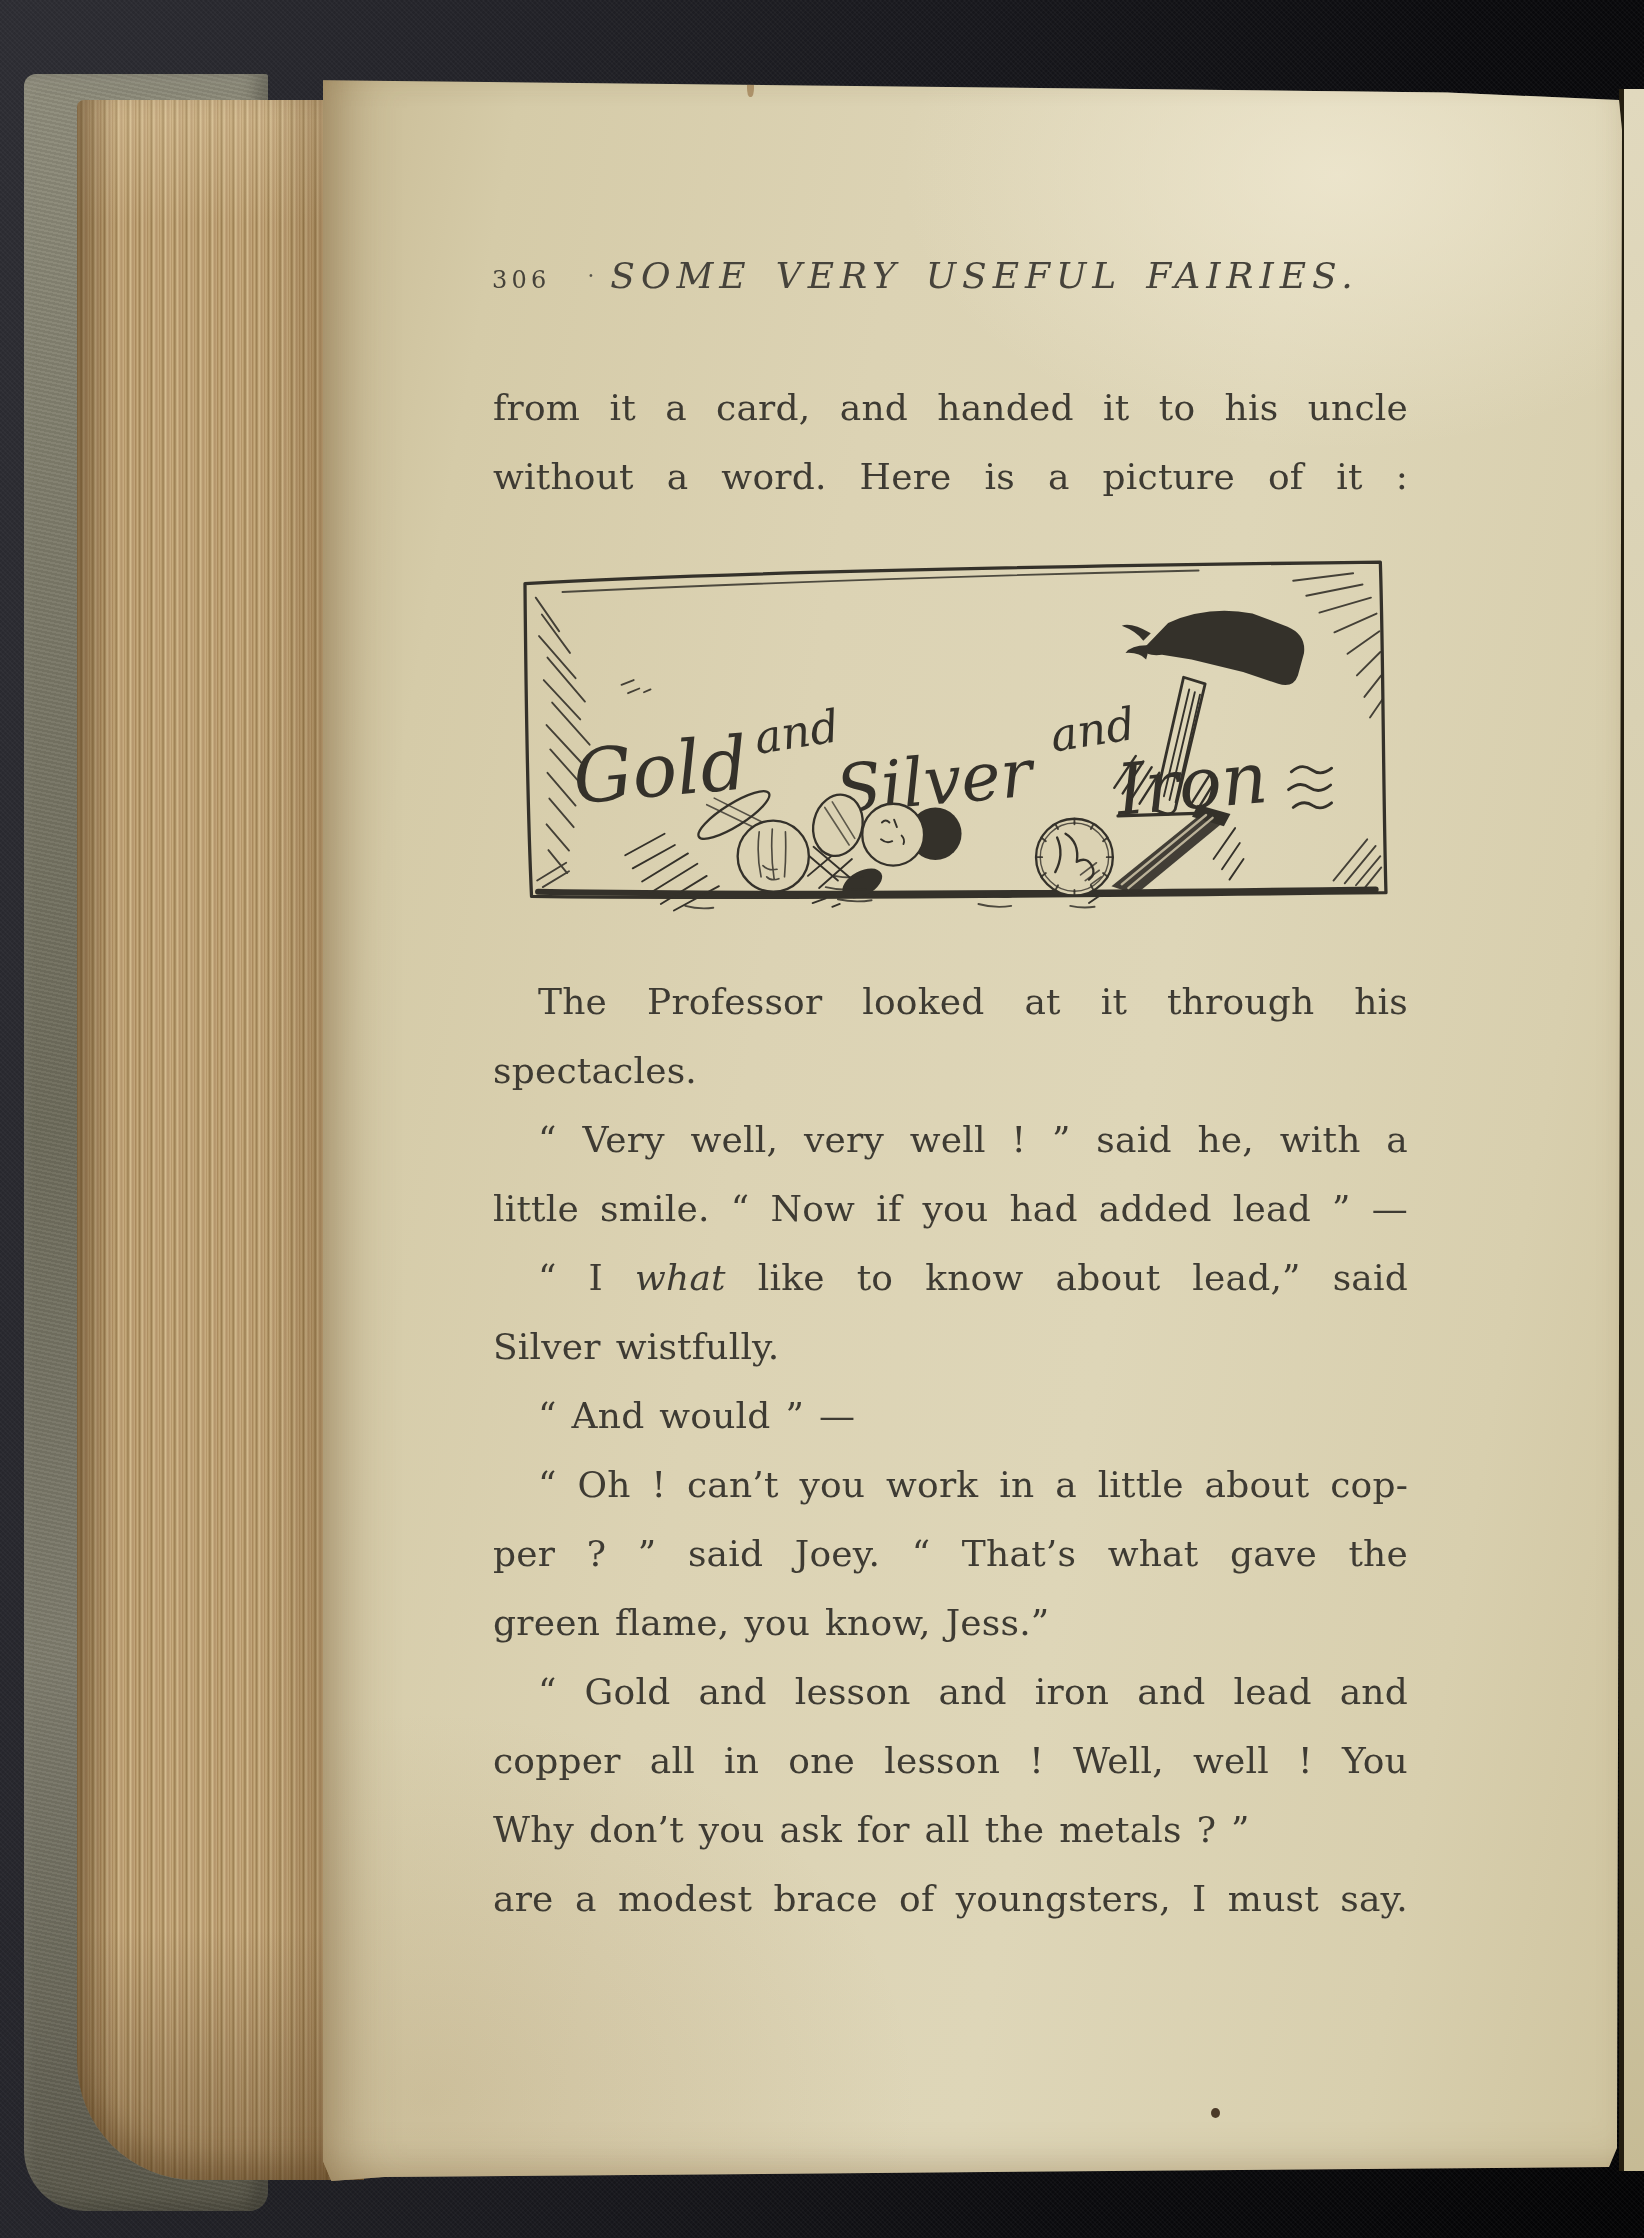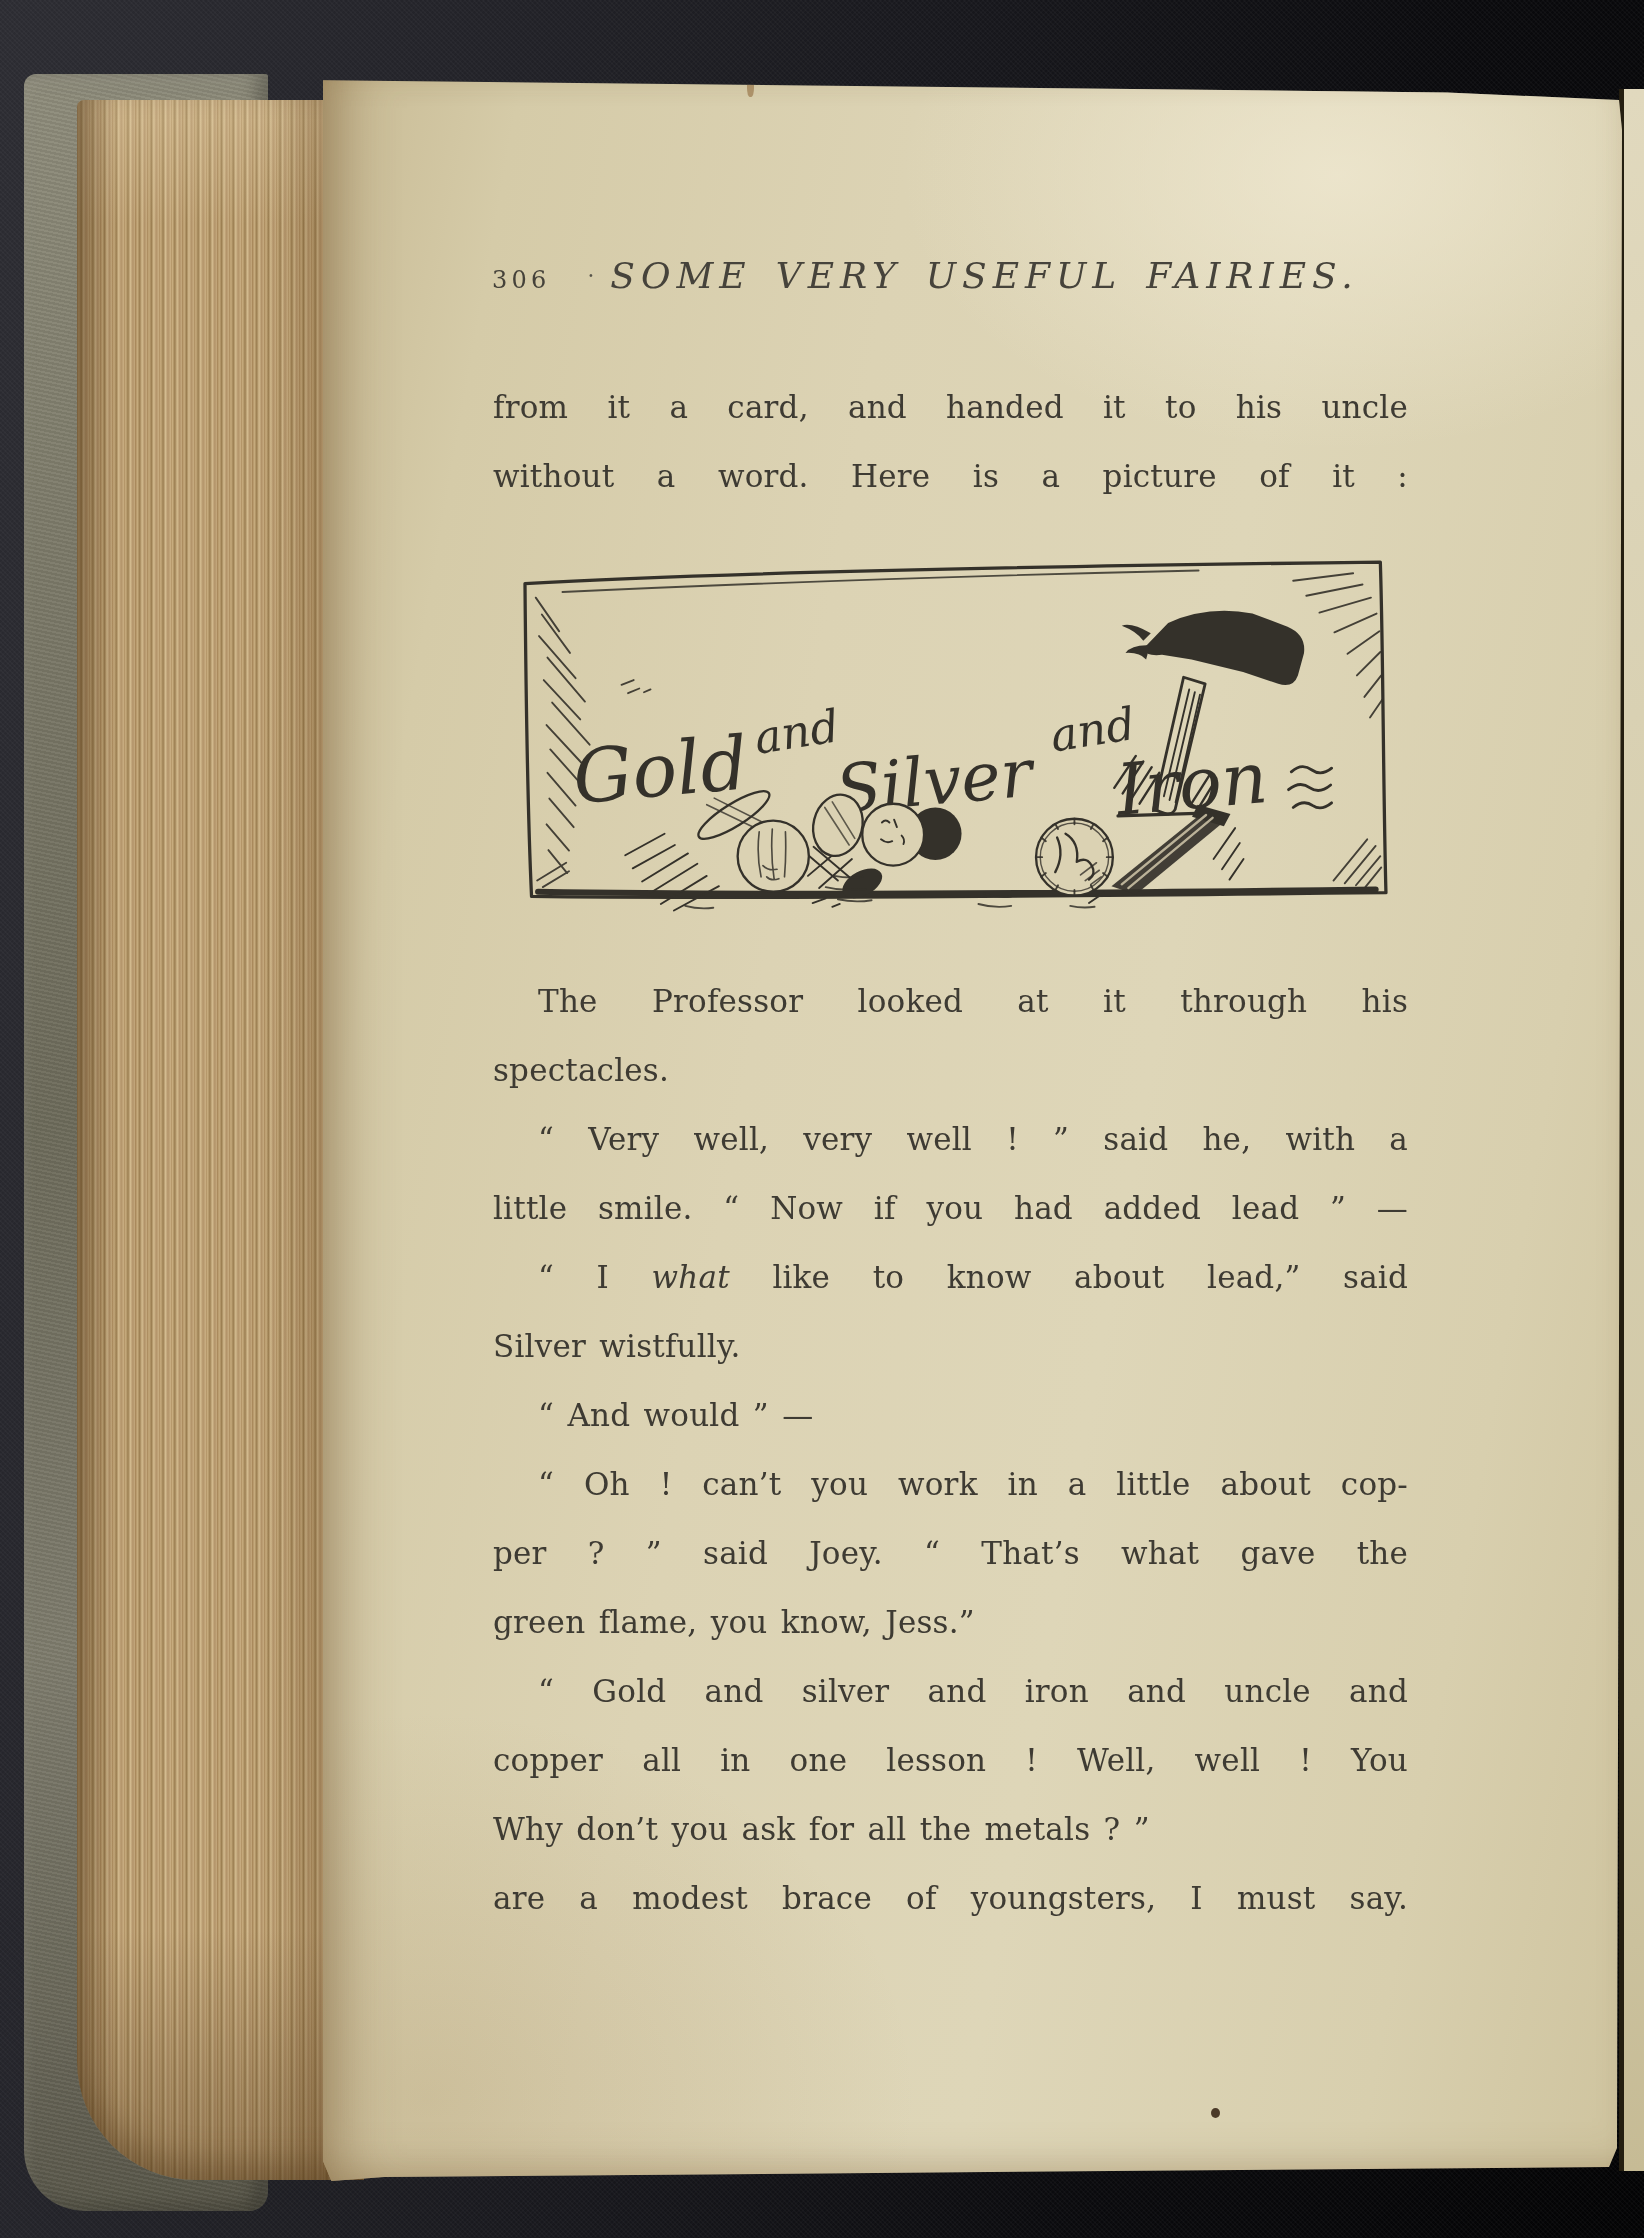--- a/index.html
+++ b/index.html
@@ -62,21 +62,21 @@
   }
   .pagenum { font-size: 24px; letter-spacing: 4.2px; color: #45423a; }
   .hdot { font-size: 21.6px; margin-left: 37px; transform: translateY(-4.7px); color: #57544a; }
   .runhead { font-style: italic; font-size: 36px; letter-spacing: 6px; margin-left: 16px; color: #46433b; word-spacing: 6.6px; }
 
   
   .text-block { position: absolute; width: 915px; left: 170px; }
   .text-top { top: 304px; }
   .text-bottom { top: 898px; }
   .line {
-    height: 69px; line-height: 69px; font-size: 31px; color: #3e3b33;
+    height: 69px; line-height: 69px; font-size: 36px; color: #3e3b33;
     word-spacing: 3.3px; letter-spacing: 0.2px; white-space: nowrap; overflow: visible;
   }
   .line.j { text-align: justify; text-align-last: justify; white-space: normal; }
   .line.ind { text-indent: 45px; }
   .line em { font-style: italic; }
 
   
   .illustration { position: absolute; left: 187px; top: 483px; width: 890px; height: 362px; }
   .illustration svg { width: 100%; height: 100%; display: block; }
   .script-word { font-family: "DejaVu Serif", serif; font-style: italic; fill: #34312a; }
@@ -249,21 +249,21 @@
         <div class="line j ind">The Professor looked at it through his</div>
         <div class="line">spectacles.</div>
         <div class="line j ind">“ Very well, very well ! ” said he, with a</div>
         <div class="line j">little smile.  “ Now if you had added lead ” —</div>
         <div class="line j ind">“ I <em>what</em> like to know about lead,” said</div>
         <div class="line">Silver wistfully.</div>
         <div class="line ind">“ And would ” —</div>
         <div class="line j ind">“ Oh ! can’t you work in a little about cop-</div>
         <div class="line j">per ? ” said Joey.  “ That’s what gave the</div>
         <div class="line">green flame, you know, Jess.”</div>
-        <div class="line j ind">“ Gold and silver and iron and uncle and</div>
+        <div class="line j ind">“ Gold and lesson and iron and lead and</div>
         <div class="line j">copper all in one lesson !  Well, well !  You</div>
         <div class="line">Why don’t you ask for all the metals ? ”</div>
         <div class="line j">are a modest brace of youngsters, I must say.</div>
       </div>
 
     <div class="speck speck-a"></div>
     <div class="speck speck-b"></div>
     <div class="speck speck-c"></div>
   </div>
 

